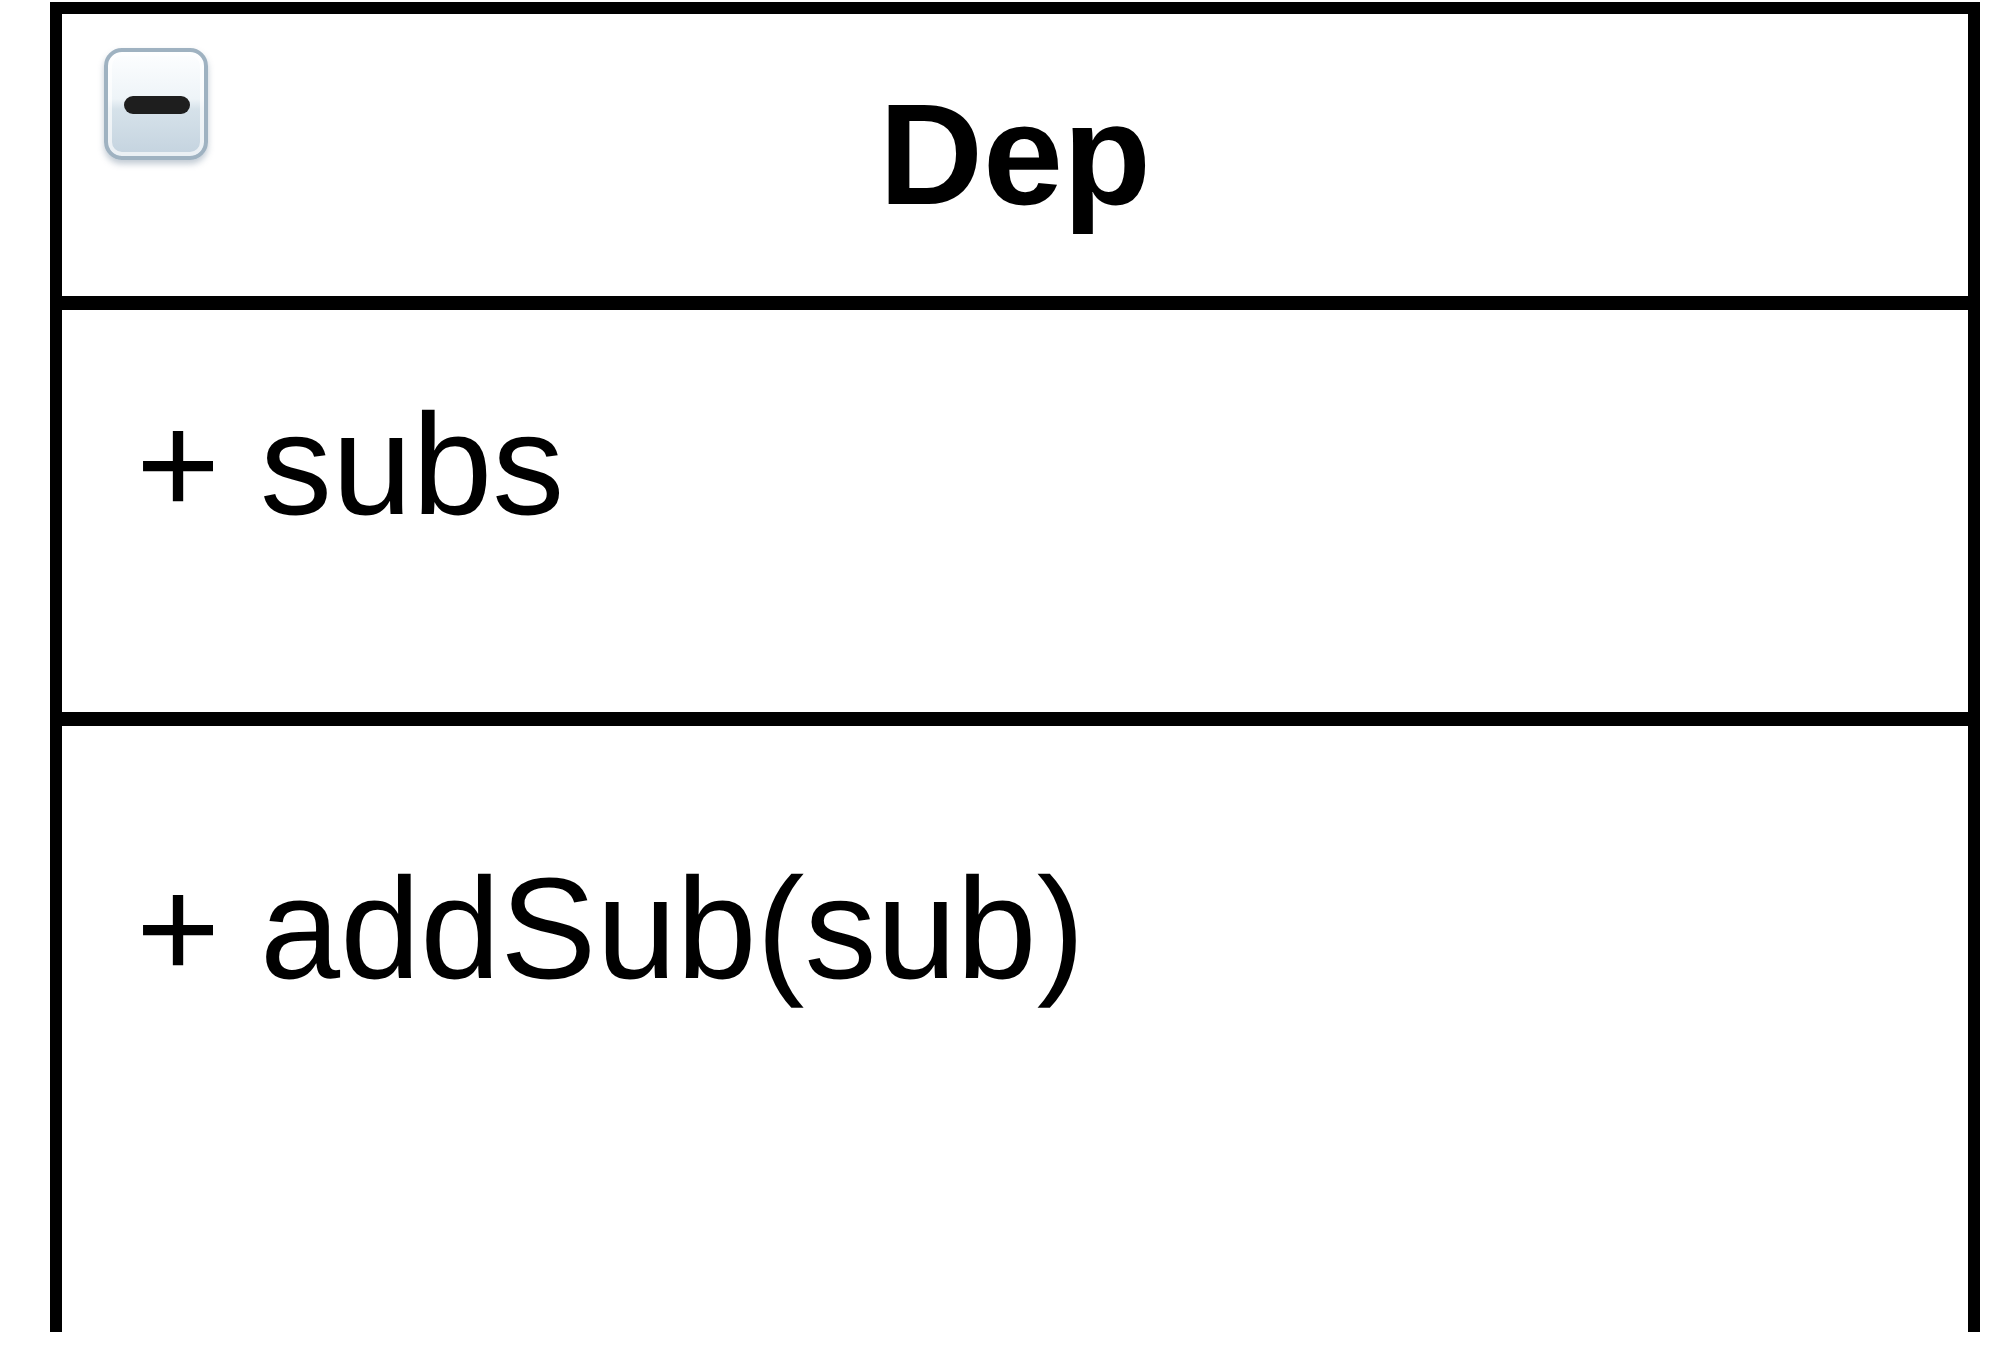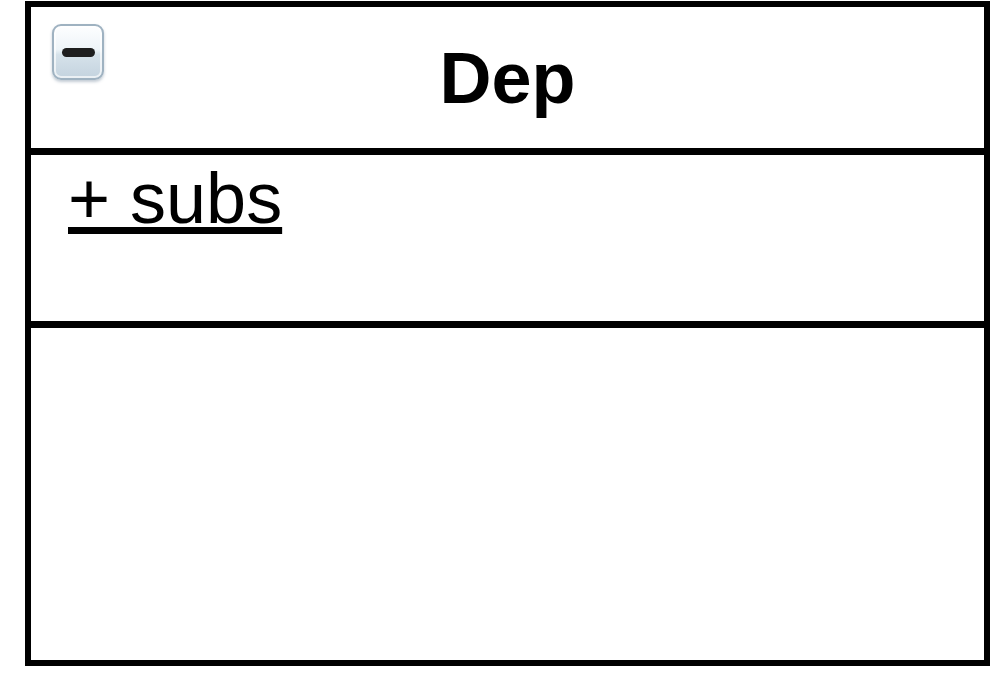--- a/index.html
+++ b/index.html
@@ -76,21 +76,21 @@
     height: 325px;
     padding-left: 37px;
   }
   .member {
     font-size: 72px;
     font-weight: normal;
     line-height: 86px;
     white-space: nowrap;
   }
   .attributes .member {
-    text-decoration: underline;
+    margin-top: 35px;
   }
   .methods .member.first {
     margin-top: 59px;
   }
   .methods .member.second {
     margin-top: 65px;
   }
 </style>
 </head>
 <body>
@@ -103,16 +103,17 @@
         <span class="minus-bar"></span>
       </button>
       <span class="class-title">Dep</span>
     </div>
 
     <div class="section attributes">
       <div class="member">+ subs</div>
     </div>
 
     <div class="section methods">
+      <div class="member first">+ addSub(sub)</div>
     </div>
 
   </div>
 </div>
 
 </body></html>

